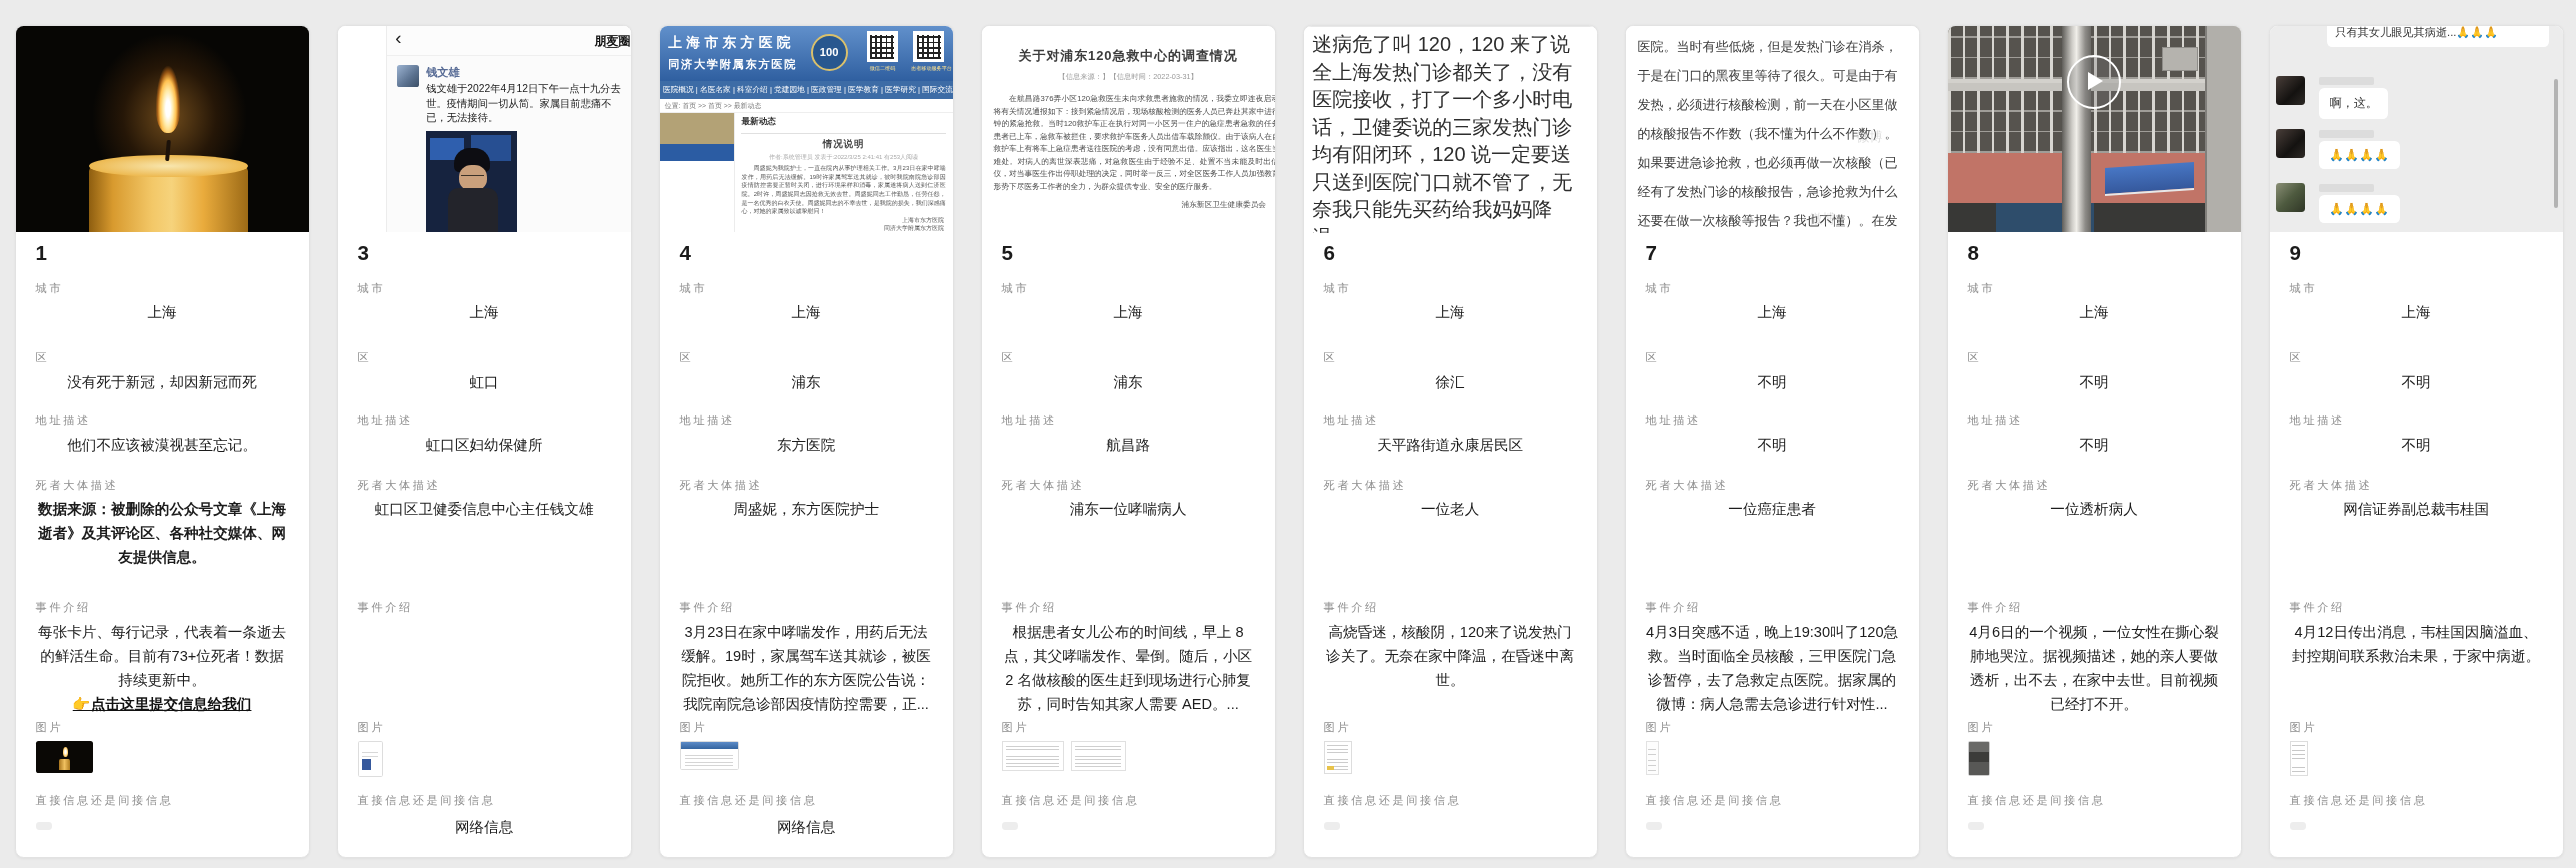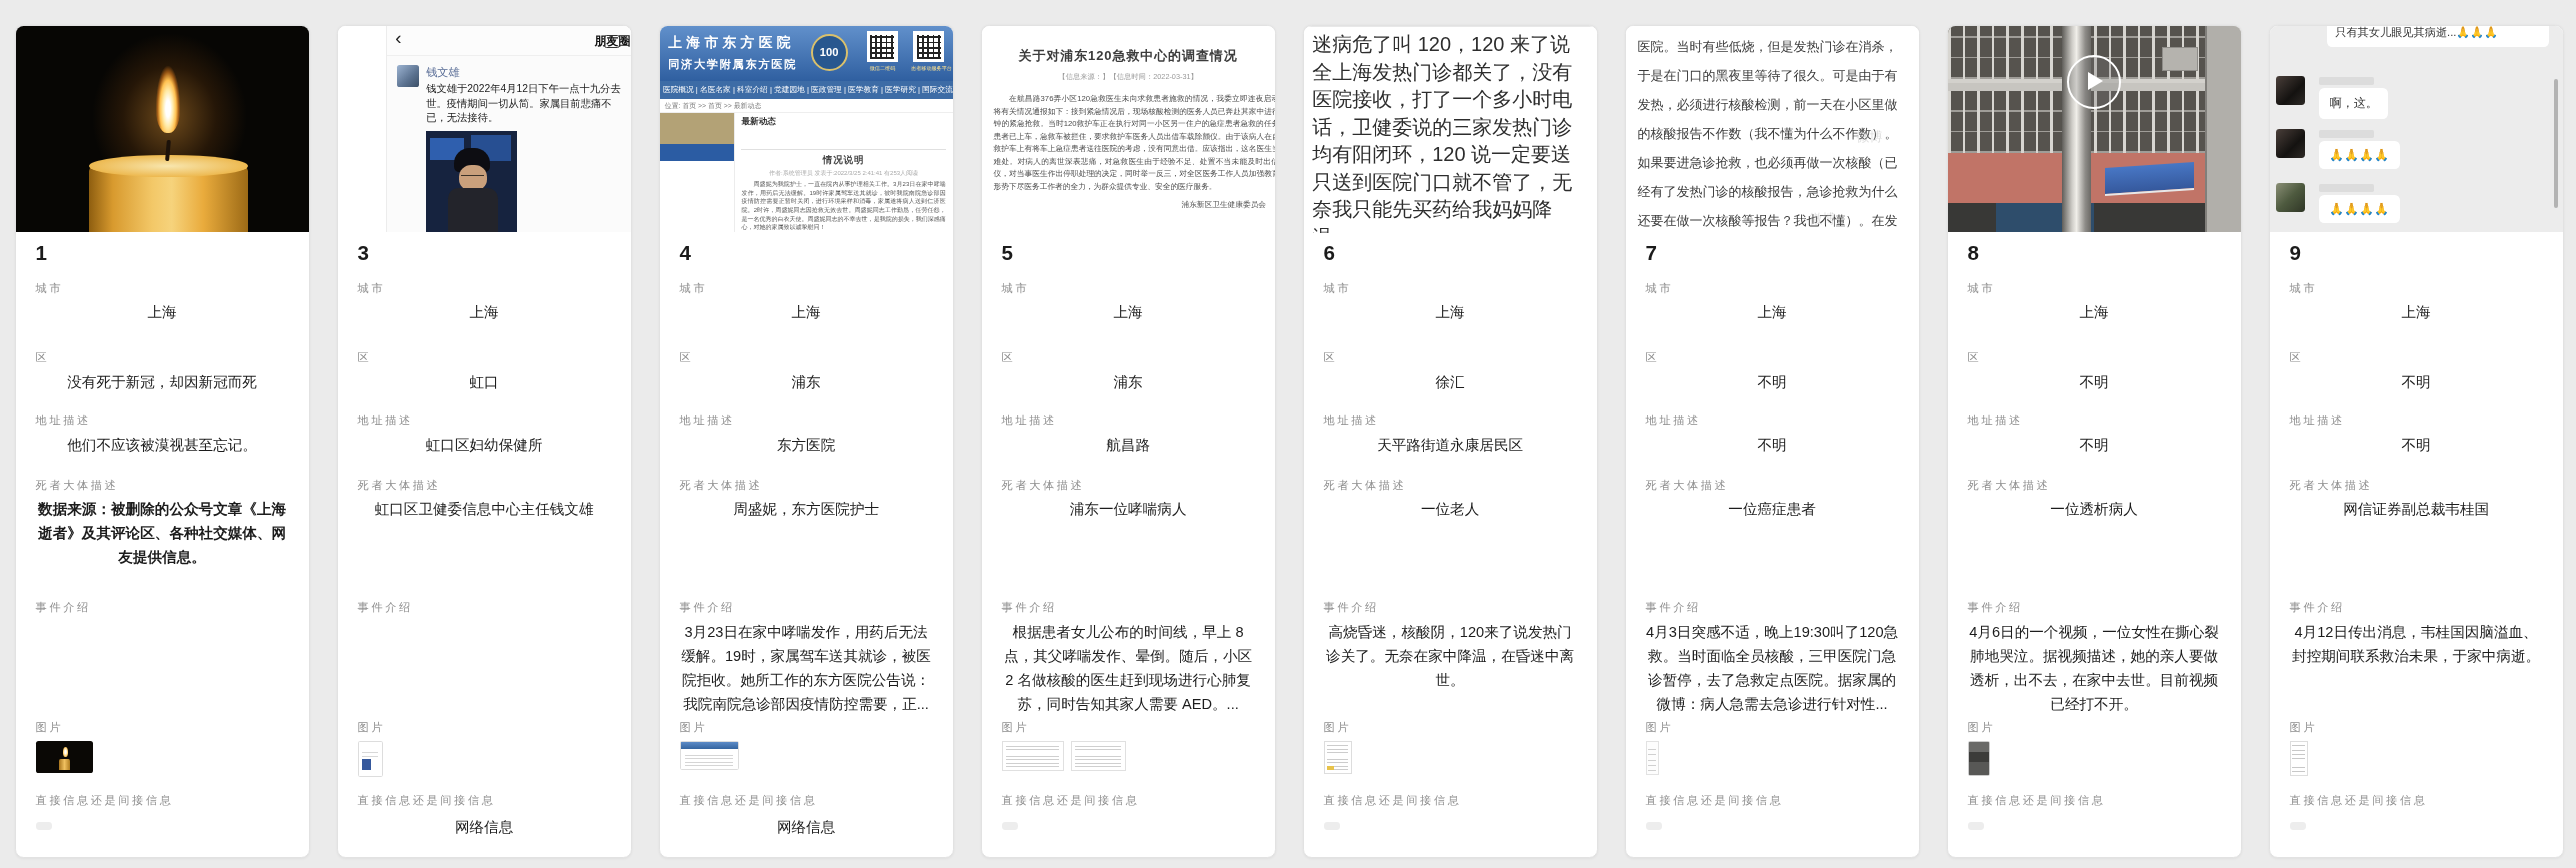--- a/index.html
+++ b/index.html
@@ -76,21 +76,21 @@
   .cv-moments{background:#fff;}
   .m-shot{position:absolute;left:48px;top:0;right:0;bottom:0;background:#fbfbfb;border-left:0.9px solid #ececec;}
   .m-head{position:relative;height:29px;border-bottom:0.9px solid #efefef;background:#fcfcfc;}
   .m-back{position:absolute;left:8.6px;top:0.9px;font-size:19px;color:#222;}
   .m-title{position:absolute;left:0;right:0;top:6.9px;text-align:right;font-size:12px;font-weight:700;color:#111;}
   .m-cam{position:absolute;right:10.3px;top:8.6px;width:14.6px;height:11.2px;border:1.7px solid #333;border-radius:2.6px;}
   .m-cam::before{content:"";position:absolute;left:3.4px;top:0.9px;width:4.3px;height:4.3px;border:1.7px solid #333;border-radius:50%;}
   .m-post{display:flex;gap:6.9px;padding:8.6px 8.6px 0 10.3px;}
   .m-ava{width:22.4px;height:22.4px;border-radius:2.6px;flex:none;
     background:linear-gradient(135deg,#9db4d2,#5a718f 60%,#3c4f66);}
-  .m-name{font-size:11.2px;font-weight:400;color:#576b95;}
+  .m-name{font-size:11.2px;font-weight:700;color:#576b95;}
   .m-text{margin-top:2.6px;font-size:10.3px;line-height:14.6px;color:#1a1a1a;}
   .m-photo{margin-top:5.2px;width:91px;height:102px;position:relative;background:#16233f;overflow:hidden;}
   .p-s1{position:absolute;left:4.3px;top:6.9px;width:34px;height:22.4px;background:#2f5fae;}
   .p-s2{position:absolute;left:45px;top:4.3px;width:40px;height:26px;background:#274f92;}
   .p-beanie{position:absolute;left:28px;top:17px;width:36px;height:24px;border-radius:15.5px 15.5px 5.2px 5.2px;background:#0d0d12;}
   .p-face{position:absolute;left:33px;top:34px;width:27.5px;height:26px;border-radius:45%;background:#c9a07c;}
   .p-glasses{position:absolute;left:35px;top:44px;width:22.4px;height:5.2px;border-top:1.7px solid #3a3228;}
   .p-scarf{position:absolute;left:21.5px;top:57px;width:50px;height:45px;border-radius:10.3px 10.3px 0 0;background:#23242b;}
 
   
@@ -106,21 +106,21 @@
                      repeating-linear-gradient(90deg,#222 0 1.7px,rgba(0,0,0,0) 1.7px 5.2px);
     background-size:24px 24px;background-position:3.4px 3.4px;}
   .s-qr-label{margin-top:1.7px;font-size:6px;color:#ffe492;white-space:nowrap;transform:scale(.85);}
   .s-nav{height:18px;background:#3d6ca6;color:#fff;font-size:7.7px;line-height:18px;white-space:nowrap;overflow:hidden;padding:0 3.4px;}
   .s-crumb{height:13px;background:#fff;font-size:6.9px;color:#777;line-height:13px;padding-left:5.2px;border-bottom:0.9px solid #eee;}
   .s-body{display:flex;height:120px;}
   .s-side{width:74px;flex:none;background:#fff;border-right:0.9px solid #ececec;}
   .s-side-tan{height:31px;background:#b3a276;}
   .s-side-blue{height:17px;background:#2b5ca3;}
   .s-main{flex:1;padding:2.6px 6.9px 0;overflow:hidden;}
-  .s-sec{font-size:8.6px;font-weight:700;color:#333;border-bottom:0.9px solid #e0e0e0;padding-bottom:21px;}
+  .s-sec{font-size:8.6px;font-weight:700;color:#333;border-bottom:0.9px solid #e0e0e0;padding-bottom:5px;}
   .s-doc-title{text-align:center;font-size:9.5px;font-weight:700;color:#444;margin-top:4.3px;letter-spacing:0.9px;}
   .s-doc-meta{text-align:center;font-size:6px;color:#aaa;margin-top:1.7px;}
   .s-doc-body{margin-top:2.6px;font-size:6px;line-height:8.6px;color:#555;text-align:justify;text-indent:12px;}
   .s-sign{margin-top:1.7px;font-size:6px;color:#555;text-align:right;line-height:7.7px;padding-right:1.7px;}
 
   
   .cv-doc{background:#fff;}
   .d-title{margin:20.6px 12px 0;text-align:center;font-size:13px;font-weight:600;color:#3c3c3c;letter-spacing:0.9px;white-space:nowrap;}
   .d-meta{margin-top:7.7px;text-align:center;font-size:7.3px;color:#9a9a9a;}
   .d-body{margin:11.2px 0 0 12px;width:317px;font-size:7.7px;line-height:12.5px;color:#4c4c4c;text-align:justify;text-indent:15.5px;}
@@ -184,20 +184,24 @@
       <div class="f-number">1</div>
       <div class="flabel l-city">城市</div>
       <div class="flabel l-district">区</div>
       <div class="flabel l-address">地址描述</div>
       <div class="flabel l-deceased">死者大体描述</div>
       <div class="flabel l-event">事件介绍</div>
       <div class="fval v-city">上海</div>
       <div class="fval v-district">没有死于新冠，却因新冠而死</div>
       <div class="fval v-address">他们不应该被漠视甚至忘记。</div>
       <div class="fval v-deceased v-bold">数据来源：被删除的公众号文章《上海逝者》及其评论区、各种社交媒体、网友提供信息。</div>
+      <div class="fval v-event">
+        <div class="event-text">每张卡片、每行记录，代表着一条逝去的鲜活生命。目前有73+位死者！数据持续更新中。</div>
+        <div class="event-link">👉点击这里提交信息给我们</div>
+      </div>
       <div class="flabel l-image">图片</div>
       <div class="thumb t-candle">
         <div class="tc-flame"></div>
         <div class="tc-body"></div>
       </div>
       <div class="flabel l-direct">直接信息还是间接信息</div>
       <div class="pill"></div>
     </div>
     <div class="card">
       <div class="cover cv-moments">

